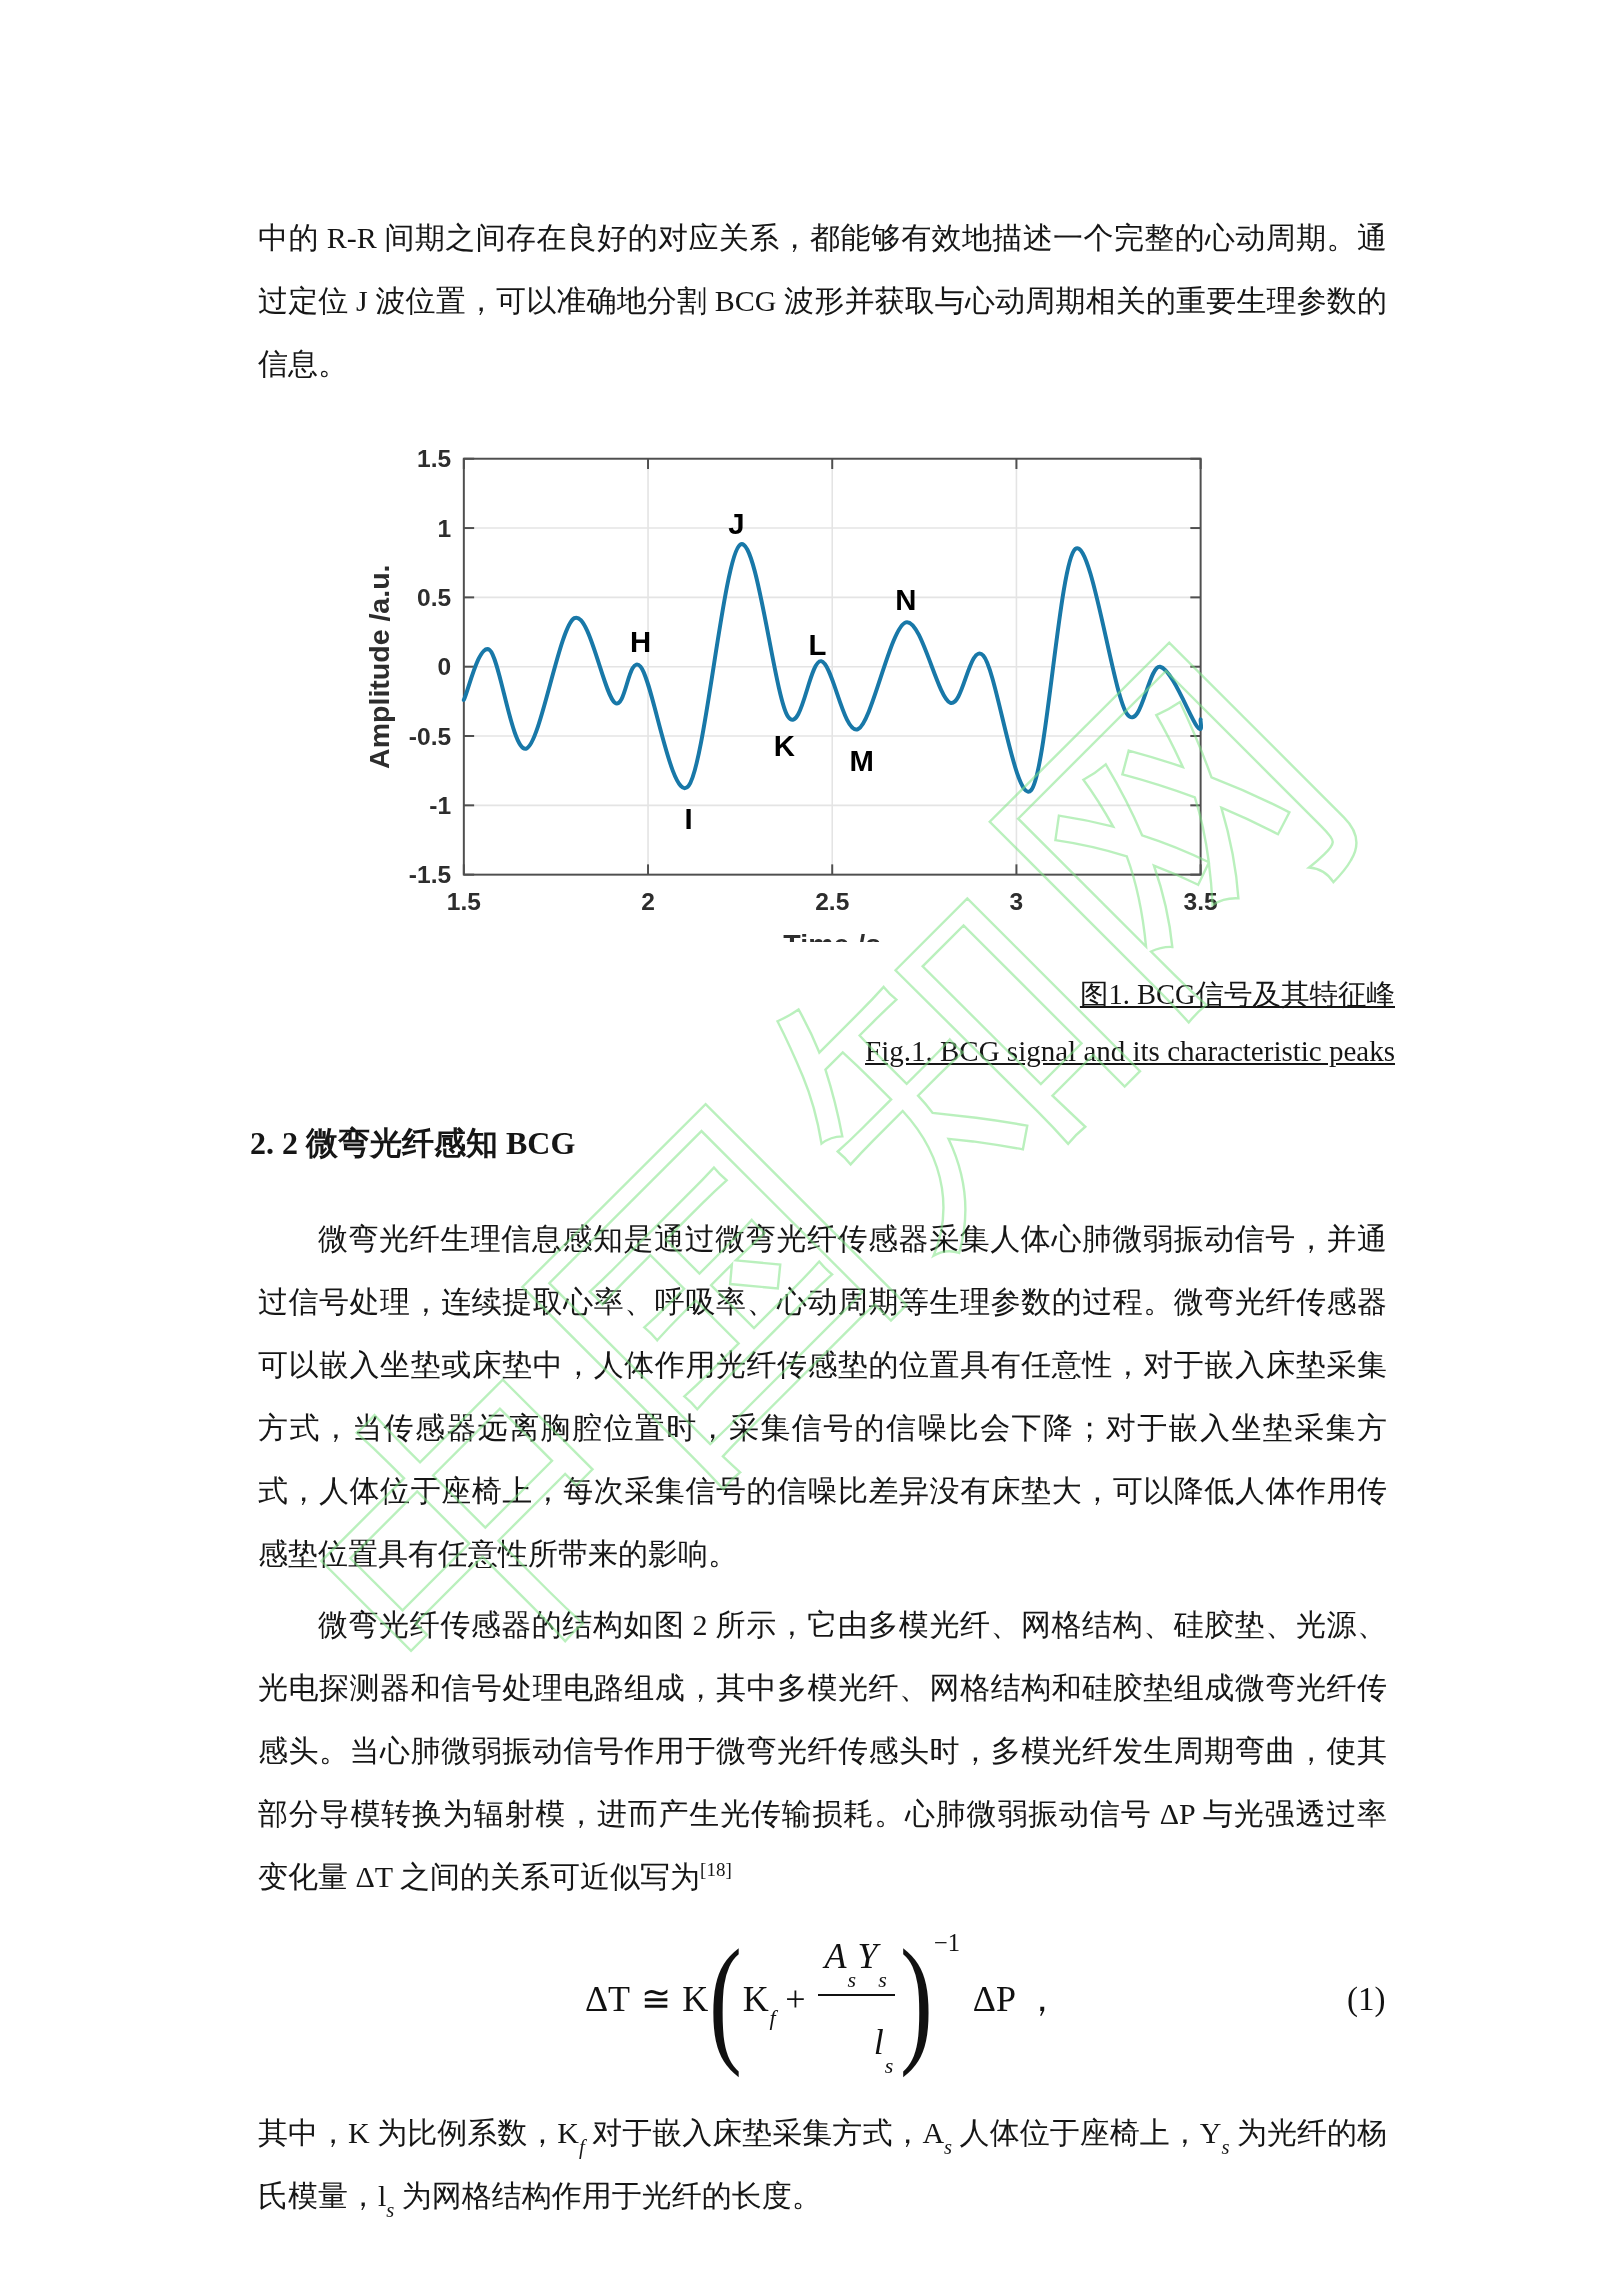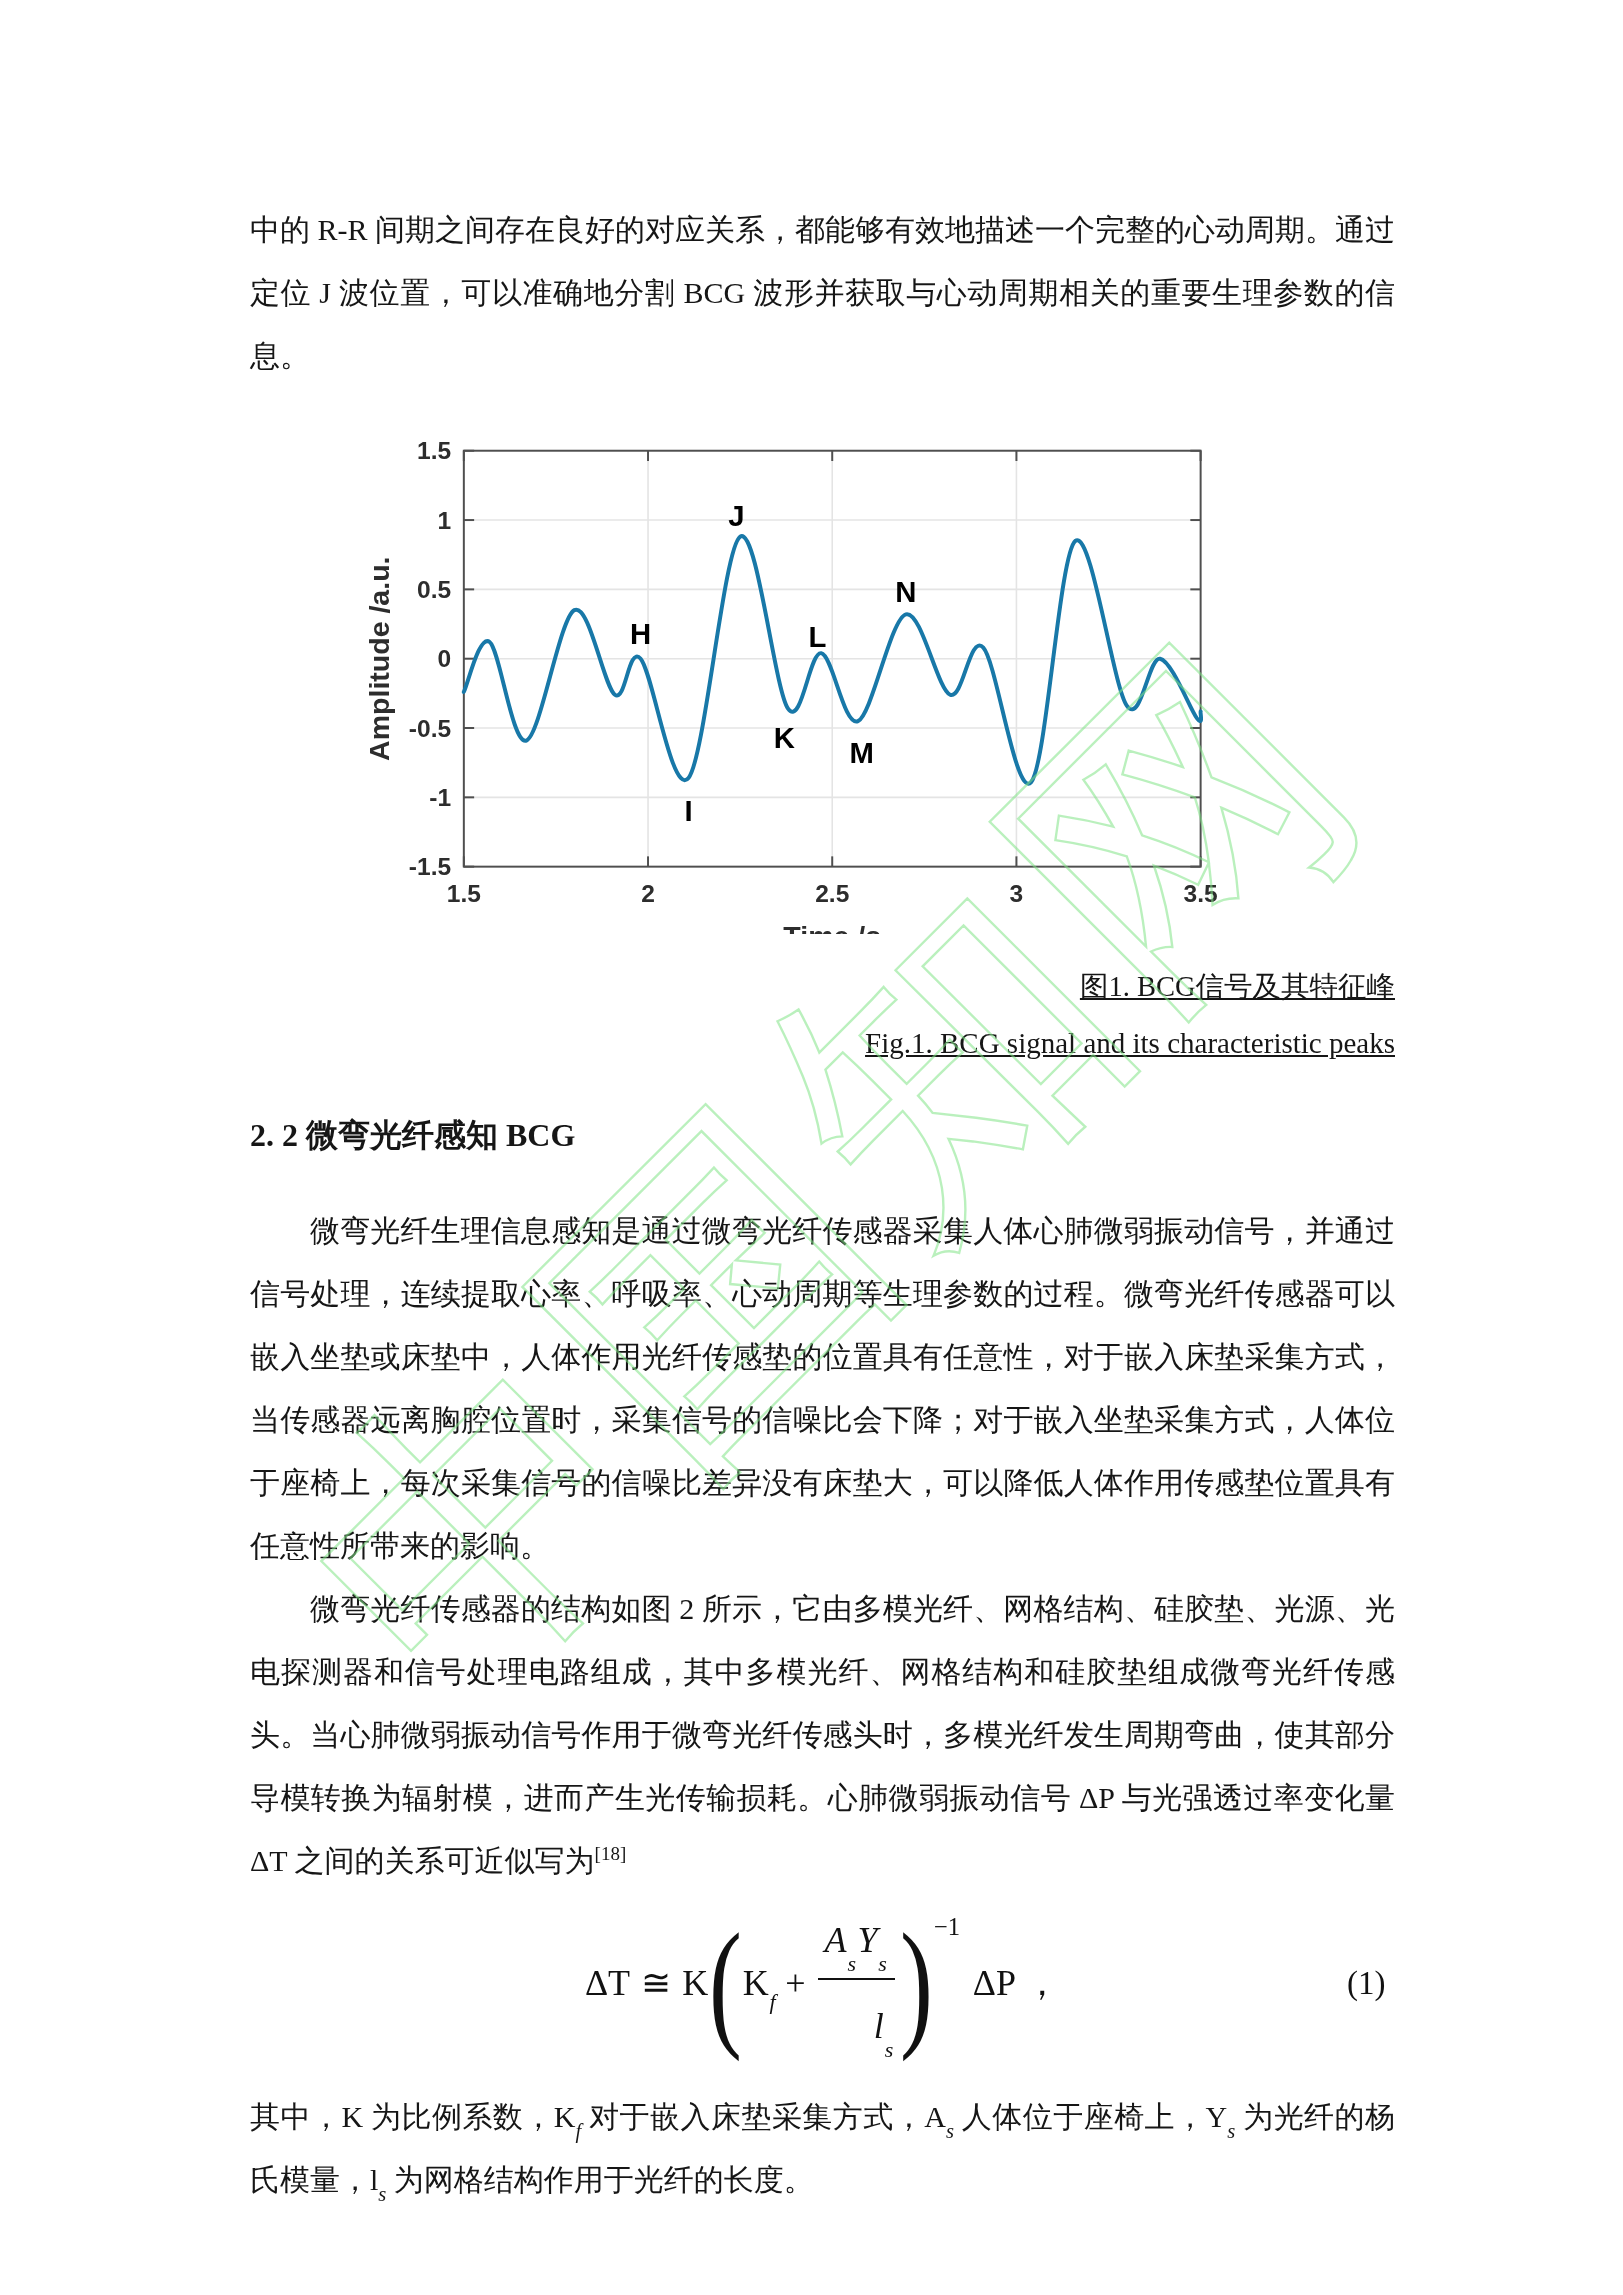--- a/index.html
+++ b/index.html
@@ -28,21 +28,21 @@
   
   .content{
     position:relative;
     z-index:1;
     padding:198px 228px 0 250px;
     font-size:30px;
     line-height:63px;
     color:#161616;
   }
   p.body-text{
-    margin:0;
+    margin:8px;
     text-align:justify;
     text-align-last:left;
   }
   p.indent{ text-indent:60px; }
   sup.ref{ font-size:19px; line-height:0; }
   .v{ }
   .isub{ font-size:20.6px; font-style:italic; position:relative; top:11px; line-height:0; }
   
   figure.fig{ margin:36px 0 0 0; }
   .chart-wrap{ width:919px; margin-left:95px; }

